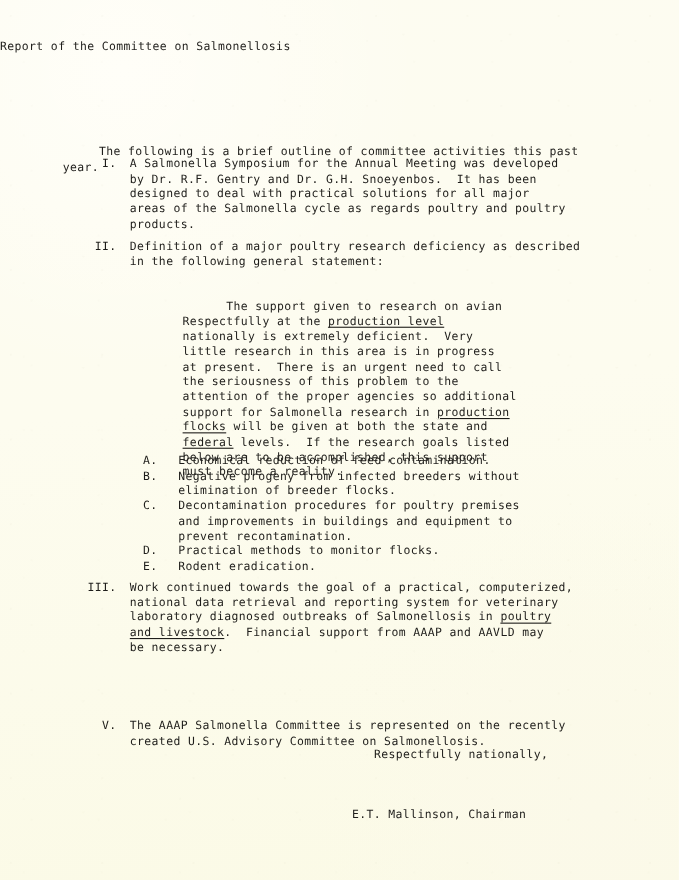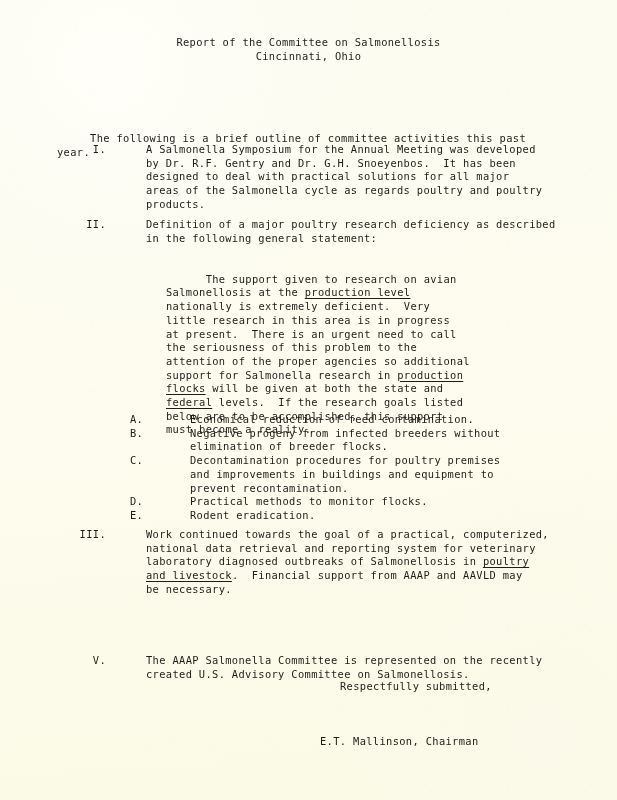--- a/index.html
+++ b/index.html
@@ -44,21 +44,21 @@
     line-height: 13.7px;
     letter-spacing: 0.35px;
   }
 
   
   .heading {
     position: absolute;
     top: 36px;
     left: 0;
     width: 617px;
-    text-align: center;
+    text-align: left;
   }
   .heading div { white-space: pre; }
 
   
   .intro {
     position: absolute;
     top: 104px;
     left: 57px;
     width: 520px;
     white-space: pre-wrap;
@@ -75,21 +75,20 @@
     width: 46px;
     flex: 0 0 46px;
     text-align: right;
     padding-right: 12px;
     box-sizing: border-box;
     white-space: pre;
   }
   .stext {
     flex: 1 1 auto;
     white-space: pre-wrap;
-    margin-left: 28px;
   }
 
   .quote {
     position: absolute;
     left: 166px;
     width: 330px;
     white-space: pre-wrap;
   }
 
   .sublist {
@@ -130,21 +129,20 @@
 </head>
 <body>
 
 <div id="page">
   <div class="grain"></div>
 
   <div class="doc">
 
     <div class="heading">
       <div>Report of the Committee on Salmonellosis</div>
-      <div>Cincinnati, Ohio</div>
     </div>
 
     <div class="intro">     The following is a brief outline of committee activities this past
 year.</div>
 
     <div class="sect" style="top:143px; left:72px; width:505px;">
       <span class="marker">I.</span>
       <span class="stext">A Salmonella Symposium for the Annual Meeting was developed
 by Dr. R.F. Gentry and Dr. G.H. Snoeyenbos.  It has been
 designed to deal with practical solutions for all major
@@ -153,21 +151,21 @@
     </div>
 
     <div class="sect" style="top:218px; left:72px; width:505px;">
       <span class="marker">II.</span>
       <span class="stext">Definition of a major poultry research deficiency as described
 in the following general statement:</span>
     </div>
 
     <div class="quote" style="top:259px;">
       <span>The support given to research on avian
-Salmonellosis at the </span><u class="ul">production level</u><span>
+Respectfully at the </span><u class="ul">production level</u><span>
 nationally is extremely deficient.  Very
 little research in this area is in progress
 at present.  There is an urgent need to call
 the seriousness of this problem to the
 attention of the proper agencies so additional
 support for Salmonella research in </span><u class="ul">production</u><span>
 </span><u class="ul">flocks</u><span> will be given at both the state and
 </span><u class="ul">federal</u><span> levels.  If the research goals listed
 below are to be accomplished, this support
 must become a reality.</span>
@@ -208,17 +206,17 @@
 be necessary.</span></span>
     </div>
 
 
     <div class="sect" style="top:654px; left:72px; width:510px;">
       <span class="marker">V.</span>
       <span class="stext">The AAAP Salmonella Committee is represented on the recently
 created U.S. Advisory Committee on Salmonellosis.</span>
     </div>
 
-    <div class="closing">Respectfully submitted,</div>
+    <div class="closing">Respectfully nationally,</div>
     <div class="signature">E.T. Mallinson, Chairman</div>
 
   </div>
 </div>
 
 </body></html>

